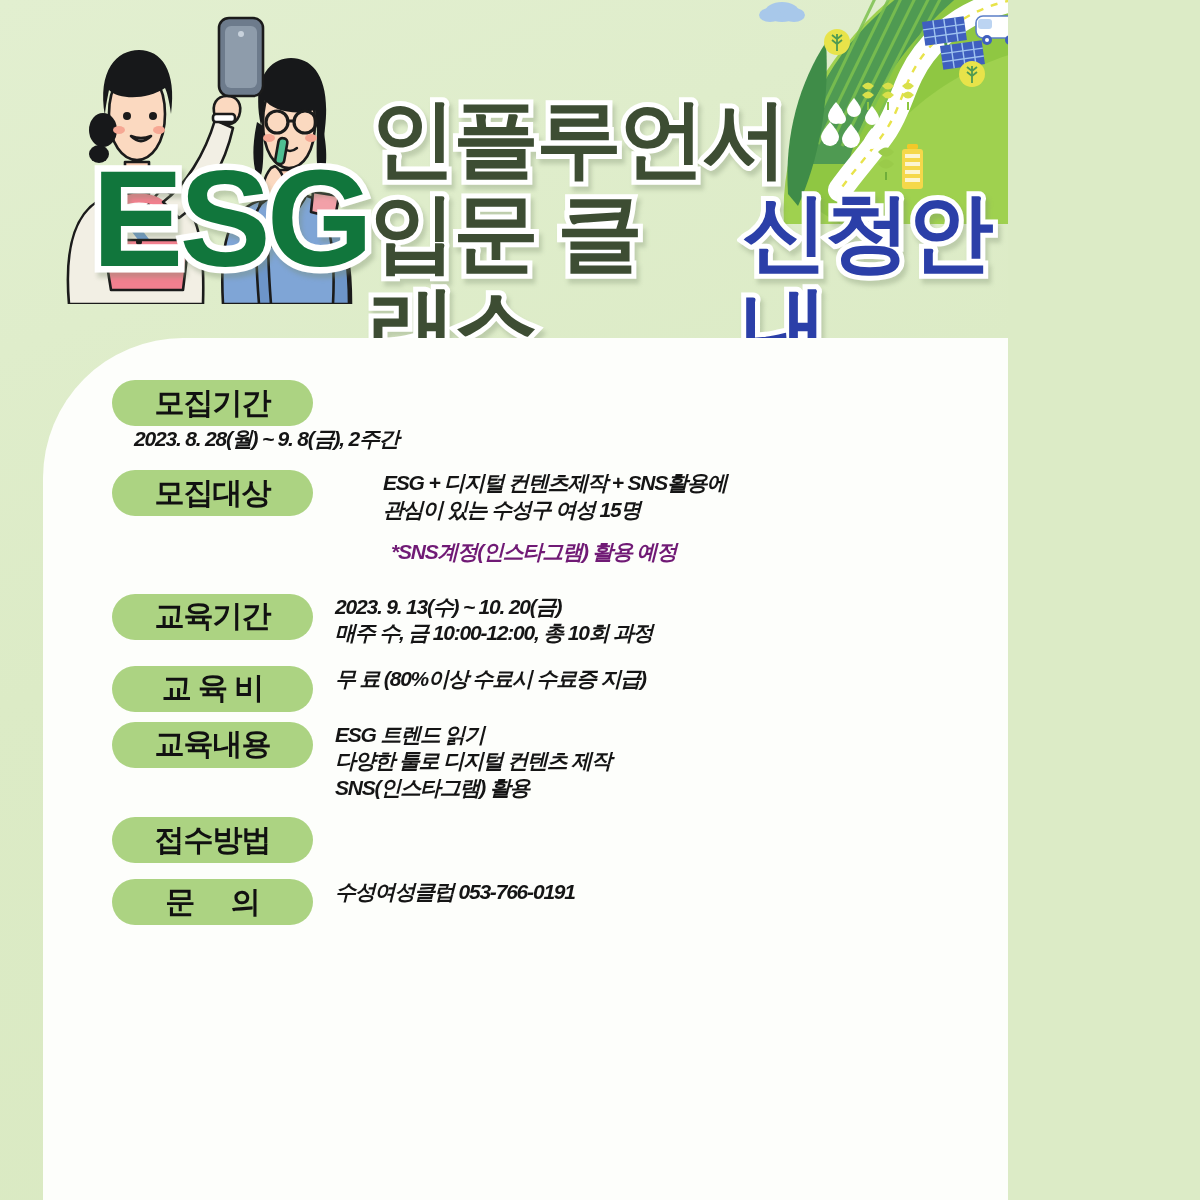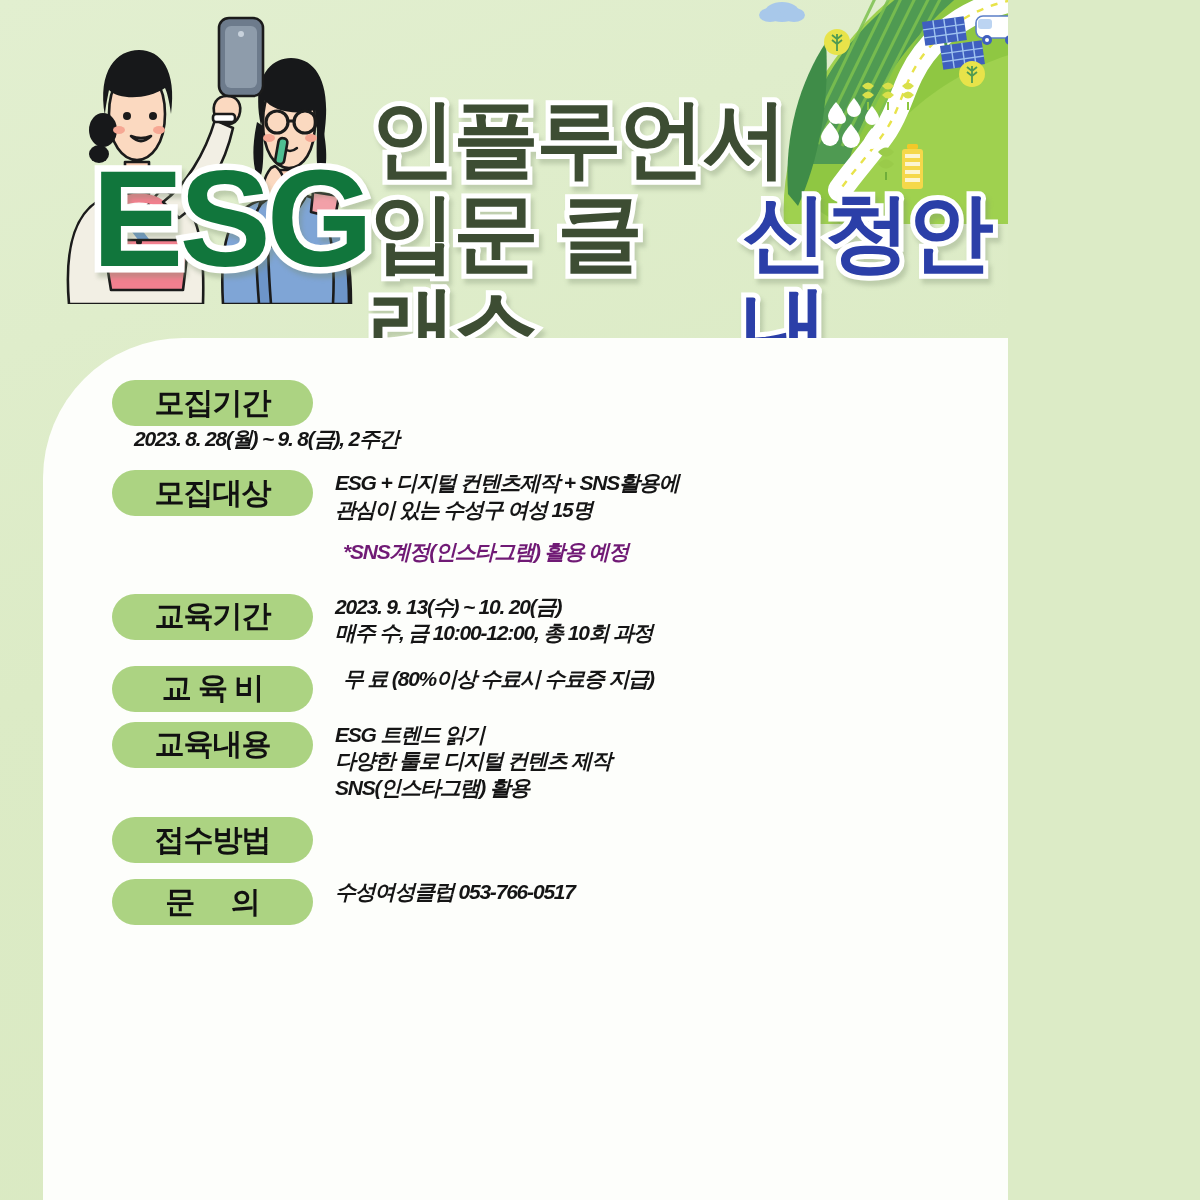--- a/index.html
+++ b/index.html
@@ -289,36 +289,36 @@
   </div>
 
   <div class="card">
     <div class="rows" id="rows">
         <div class="row" style="margin-bottom: 18px; flex-direction: column;">
           <div class="pill">모집기간</div>
           <div class="vals">
             <div class="line">2023. 8. 28(월) ~ 9. 8(금), 2주간</div>
           </div>
         </div>
-        <div class="row" style="margin-bottom: 28px;">
+        <div class="row" style="margin-bottom: 28px; gap: 48px;">
           <div class="pill">모집대상</div>
           <div class="vals">
             <div class="line">ESG + 디지털 컨텐츠제작 + SNS활용에</div>
             <div class="line">관심이 있는 수성구 여성 15명</div>
             <div class="line note">*SNS계정(인스타그램) 활용 예정</div>
           </div>
         </div>
         <div class="row" style="margin-bottom: 19px;">
           <div class="pill">교육기간</div>
           <div class="vals">
             <div class="line">2023. 9. 13(수) ~ 10. 20(금)</div>
             <div class="line">매주 수, 금 10:00-12:00, 총 10회 과정</div>
           </div>
         </div>
-        <div class="row" style="margin-bottom: 10px; gap: 8px;">
+        <div class="row" style="margin-bottom: 10px;">
           <div class="pill">교 육 비</div>
           <div class="vals">
             <div class="line">무 료 (80%이상 수료시 수료증 지급)</div>
           </div>
         </div>
         <div class="row" style="margin-bottom: 16px;">
           <div class="pill">교육내용</div>
           <div class="vals">
             <div class="line">ESG 트렌드 읽기</div>
             <div class="line">다양한 툴로 디지털 컨텐츠 제작</div>
@@ -327,19 +327,19 @@
         </div>
         <div class="row" style="margin-bottom: 16px; justify-content: space-between;">
           <div class="pill">접수방법</div>
           <div class="vals">
             <div class="line">구글폼 신청</div>
           </div>
         </div>
         <div class="row" style="margin-bottom: 0px; text-align: center;">
           <div class="pill">문     의</div>
           <div class="vals">
-            <div class="line">수성여성클럽 053-766-0517</div>
+            <div class="line">수성여성클럽 053-766-0191</div>
           </div>
         </div>
       </div>
   </div>
 
 </div>
 
 </body></html>

